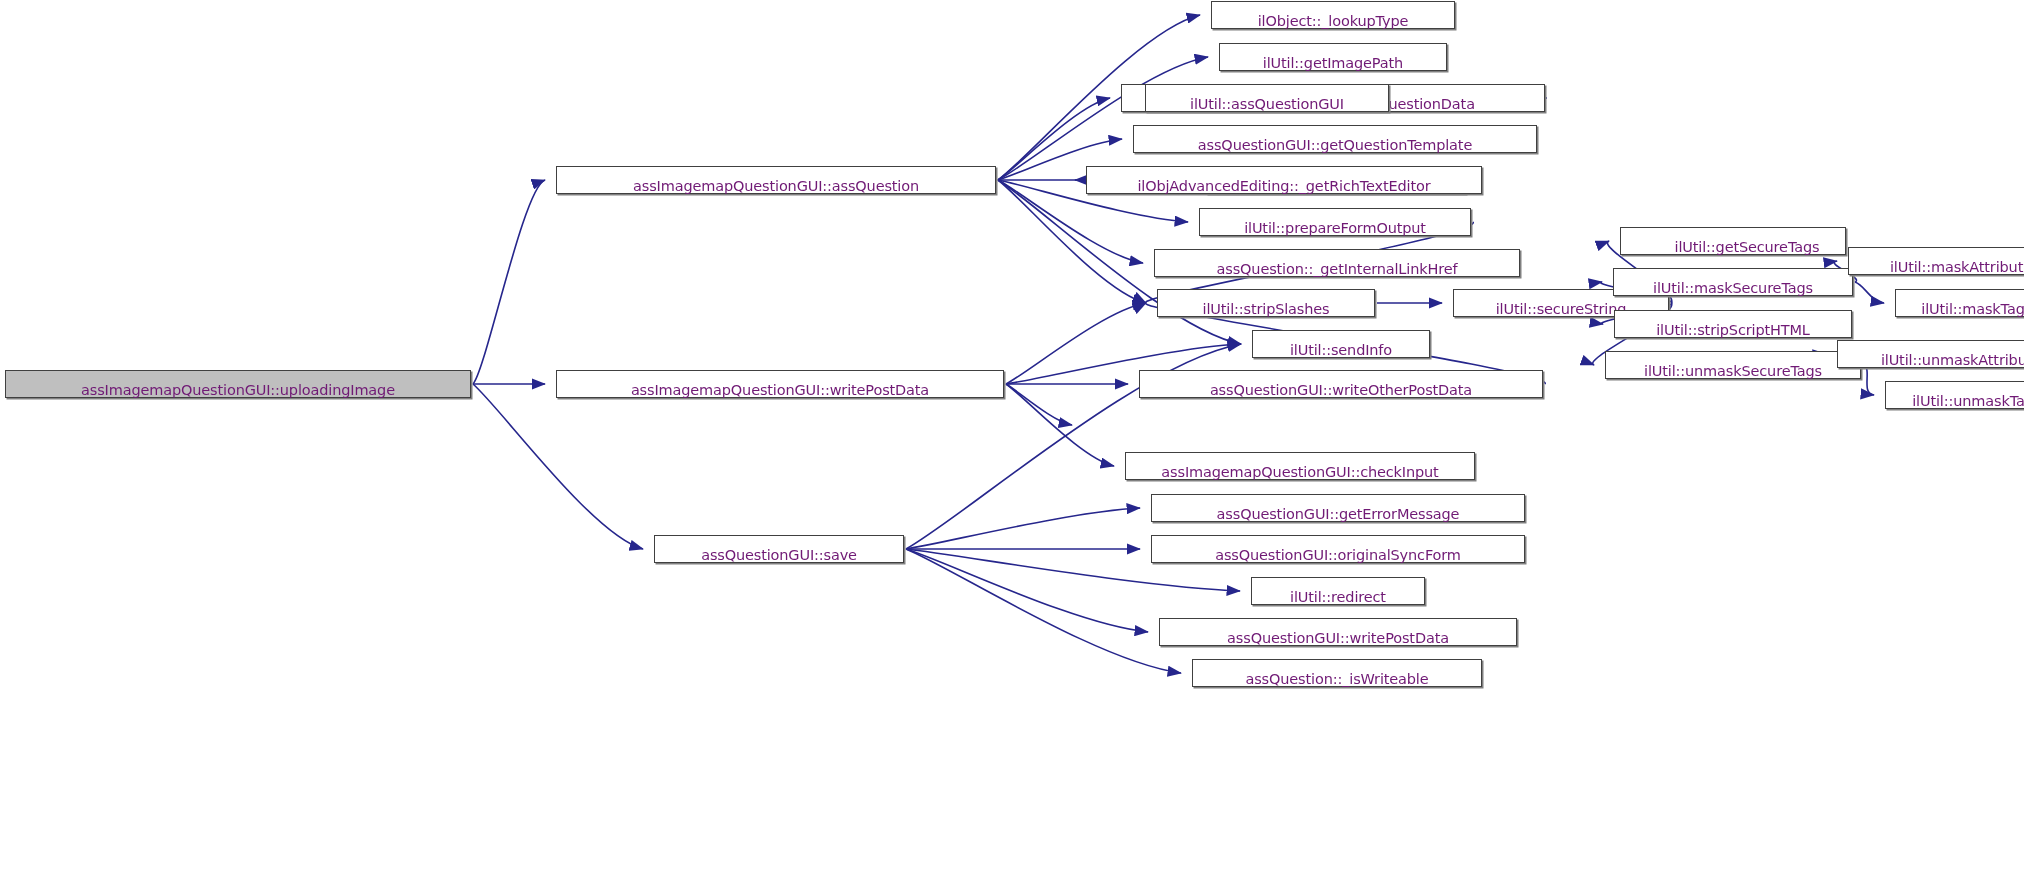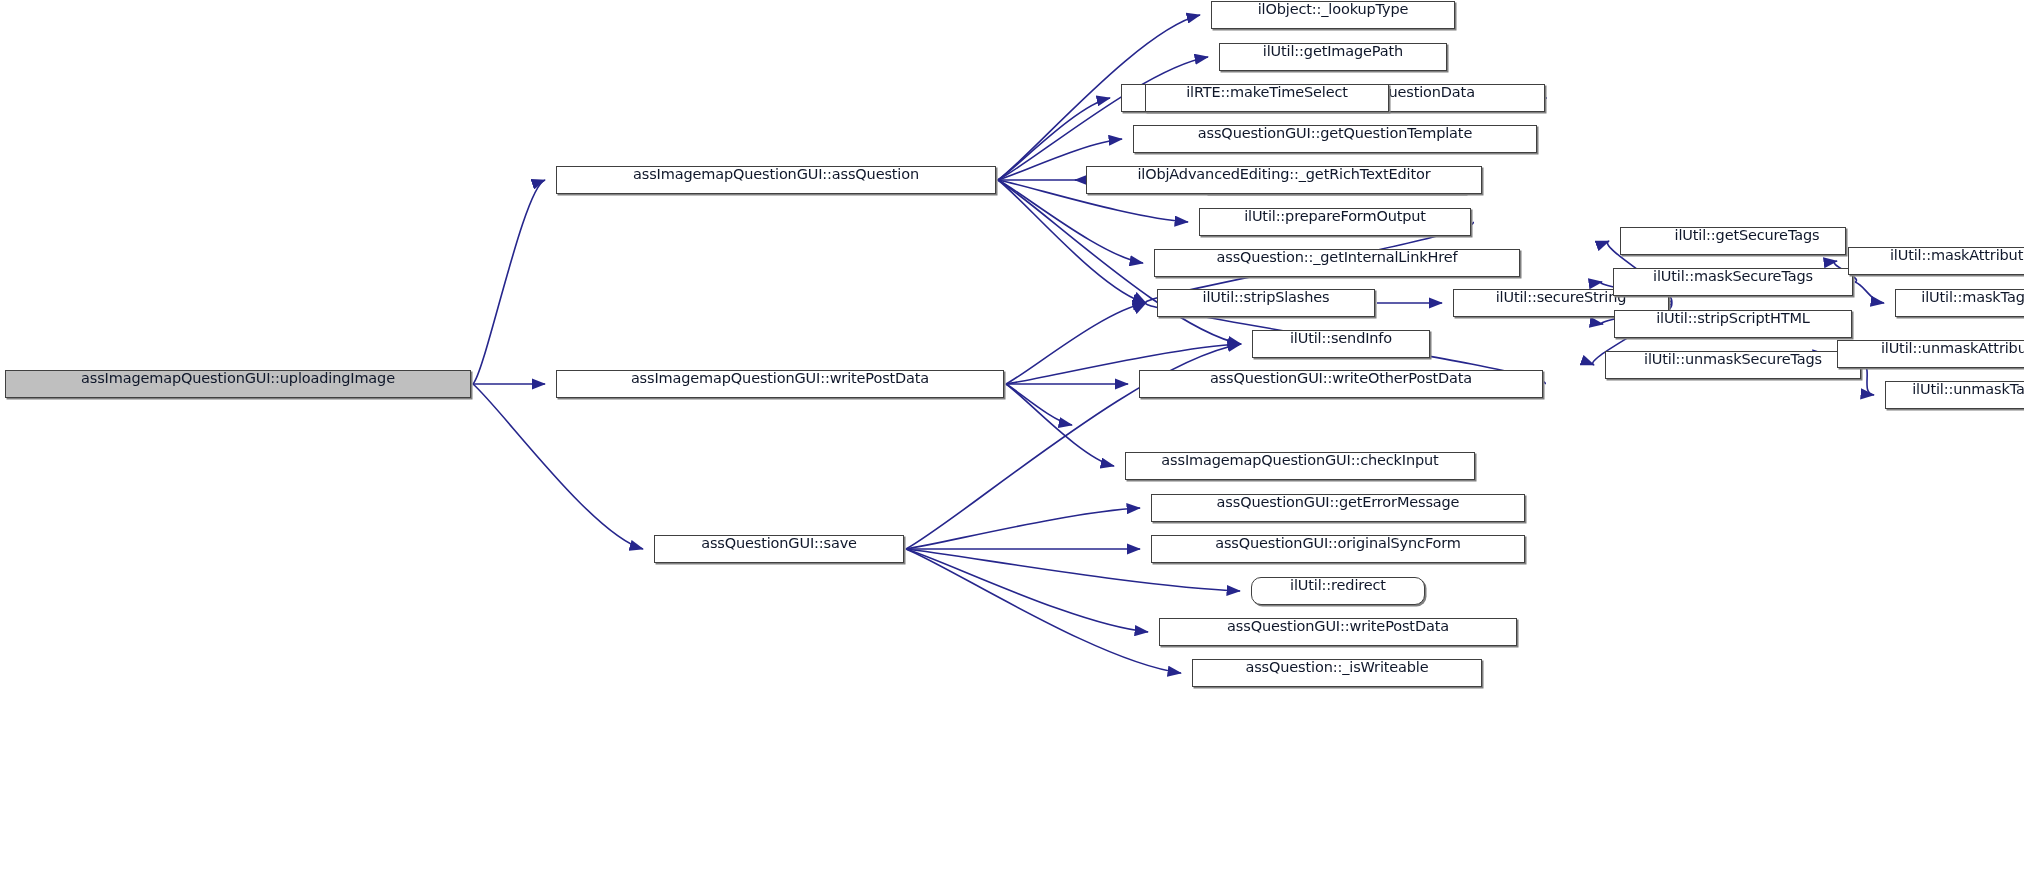--- a/index.html
+++ b/index.html
@@ -29,25 +29,25 @@
     left: 0;
     top: 0;
     width: 2024px;
     height: 891px;
   }
   .node {
     position: absolute;
     box-sizing: border-box;
     border: 1px solid #404040;
     background: #ffffff;
-    color: #0f172a;
+    color: #701a75;
     font-size: 14.5px;
     line-height: 1;
     display: flex;
-    align-items: flex-start;
+    align-items: flex-end;
     justify-content: center;
     white-space: nowrap;
     letter-spacing: -0.15px;
     box-shadow: 1.5px 1.5px 0 0 #808080;
   }
   .node.root {
     background: #bfbfbf;
     border-color: #404040;
   }
   .node-label {
@@ -146,31 +146,31 @@
       </div>
       <div class="node" style="left: 1125px; top: 452px; width: 350px; height: 28px;">
         <span class="node-label">assImagemapQuestionGUI::checkInput</span>
       </div>
       <div class="node" style="left: 1151px; top: 494px; width: 374px; height: 28px;">
         <span class="node-label">assQuestionGUI::getErrorMessage</span>
       </div>
       <div class="node" style="left: 1151px; top: 535px; width: 374px; height: 28px;">
         <span class="node-label">assQuestionGUI::originalSyncForm</span>
       </div>
-      <div class="node" style="left: 1251px; top: 577px; width: 174px; height: 28px; border-radius: 10px;">
+      <div class="node" style="left: 1251px; top: 577px; width: 174px; height: 28px;">
         <span class="node-label">ilUtil::redirect</span>
       </div>
       <div class="node" style="left: 1159px; top: 618px; width: 358px; height: 28px;">
         <span class="node-label">assQuestionGUI::writePostData</span>
       </div>
       <div class="node" style="left: 1192px; top: 659px; width: 290px; height: 28px;">
         <span class="node-label">assQuestion::_isWriteable</span>
       </div>
       <div class="node" style="left: 1145px; top: 84px; width: 244px; height: 28px;">
-        <span class="node-label">ilRTE::makeTimeSelect</span>
+        <span class="node-label">ilUtil::assQuestionGUI</span>
       </div>
       <div class="node" style="left: 1086px; top: 166px; width: 396px; height: 28px;">
         <span class="node-label">ilObjAdvancedEditing::_getRichTextEditor</span>
       </div>
       <div class="node" style="left: 1157px; top: 289px; width: 218px; height: 28px;">
         <span class="node-label">ilUtil::stripSlashes</span>
       </div>
       <div class="node" style="left: 1453px; top: 289px; width: 216px; height: 28px;">
         <span class="node-label">ilUtil::secureString</span>
       </div>

